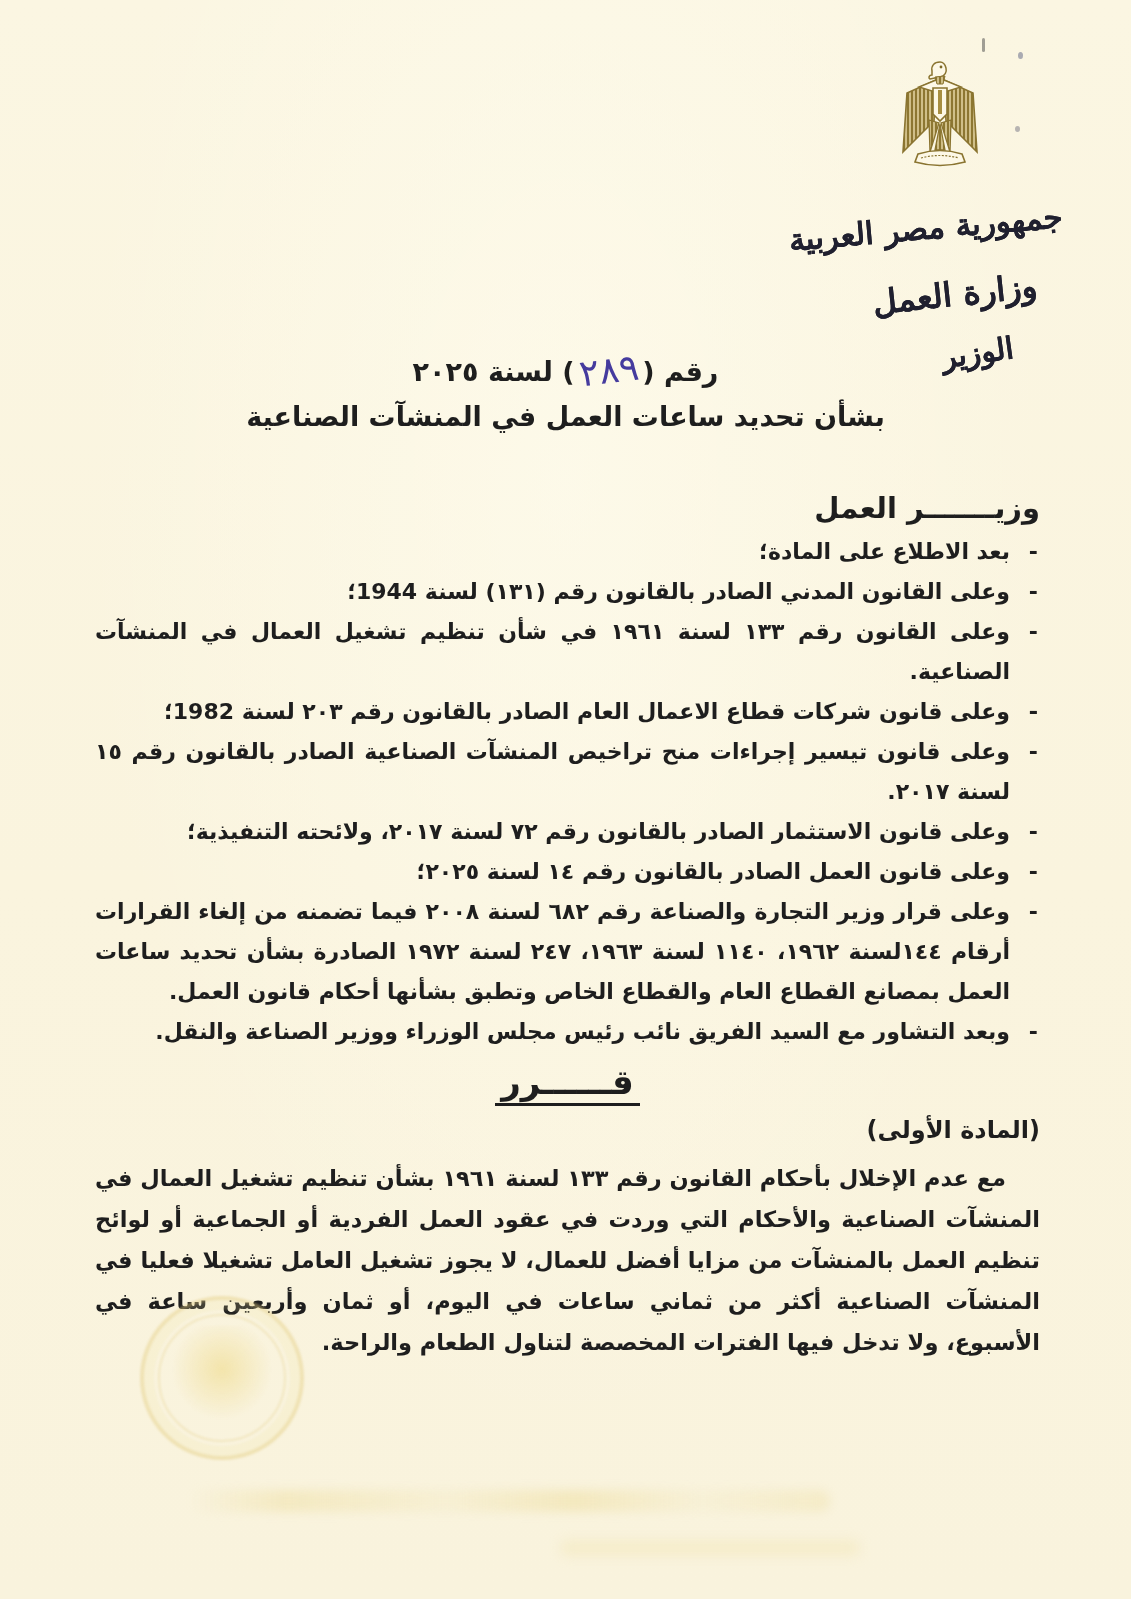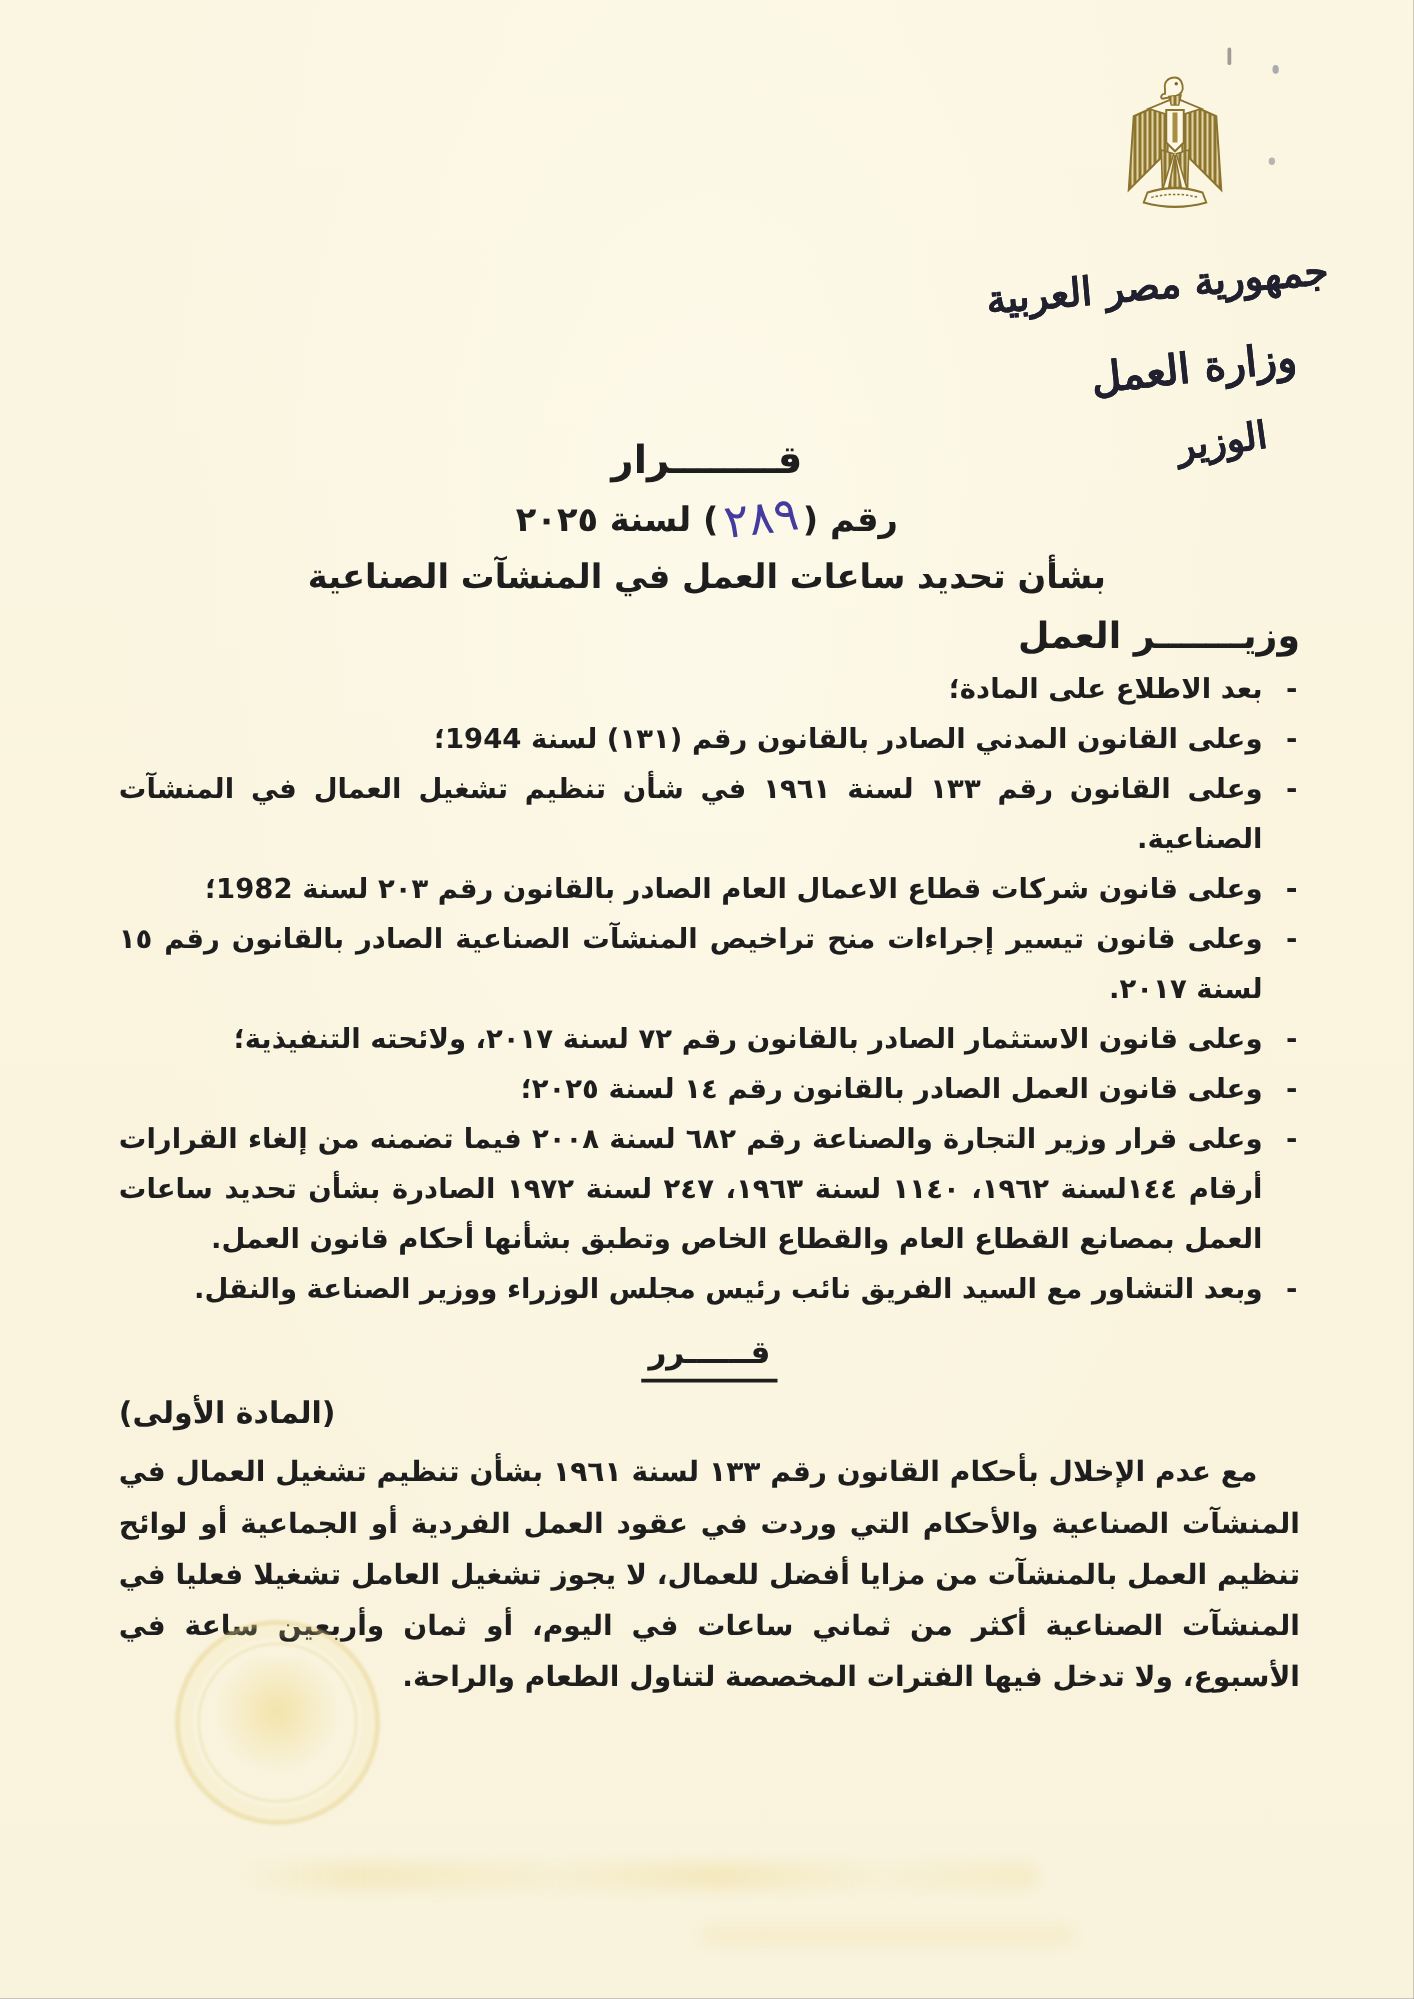--- a/index.html
+++ b/index.html
@@ -62,26 +62,26 @@
     position:relative;
     padding-right:30px;
     text-align:justify;
   }
   ul.preamble li .dash{
     position:absolute;right:2px;top:0;font-weight:700;
   }
   .decided-heading-wrap{text-align:center;margin-top:10px;}
   .decided-heading{
     display:inline-block;
-    font-size:25px;font-weight:700;letter-spacing:1px;
+    font-size:34px;font-weight:700;letter-spacing:1px;
     border-bottom:3px solid #1e1e1e;
     padding:0 6px 1px 6px;line-height:40px;
   }
   .article-heading{
-    text-align:left;font-size:24px;font-weight:700;line-height:40px;margin-top:4px;
+    text-align:right;font-size:24px;font-weight:700;line-height:40px;margin-top:4px;
   }
   .article-body{
     margin:8px 0 0 0;
     font-size:22.5px;font-weight:700;line-height:41px;
     text-align:justify;
     text-indent:34px;
   }
 
   
   .embossed-seal{
@@ -152,21 +152,20 @@
 
   <div class="callig callig-republic">جمهورية مصر العربية</div>
   <div class="callig callig-ministry">وزارة العمل</div>
   <div class="callig callig-minister">الوزير</div>
 
   <span class="speck speck-1"></span>
   <span class="speck speck-2"></span>
   <span class="speck speck-3"></span>
 
   <div class="title-block">
-    <div class="decree-heading">قــــــــرار</div>
     <div class="decree-number-line">
       <span>رقم (</span><span class="handwritten-number">٢٨٩</span><span>)  لسنة ٢٠٢٥</span>
     </div>
     <div class="decree-subject">بشأن تحديد ساعات العمل في المنشآت الصناعية</div>
   </div>
 
   <div class="main-text">
     <div class="minister-heading">وزيـــــــر العمل</div>
 
     <ul class="preamble">

